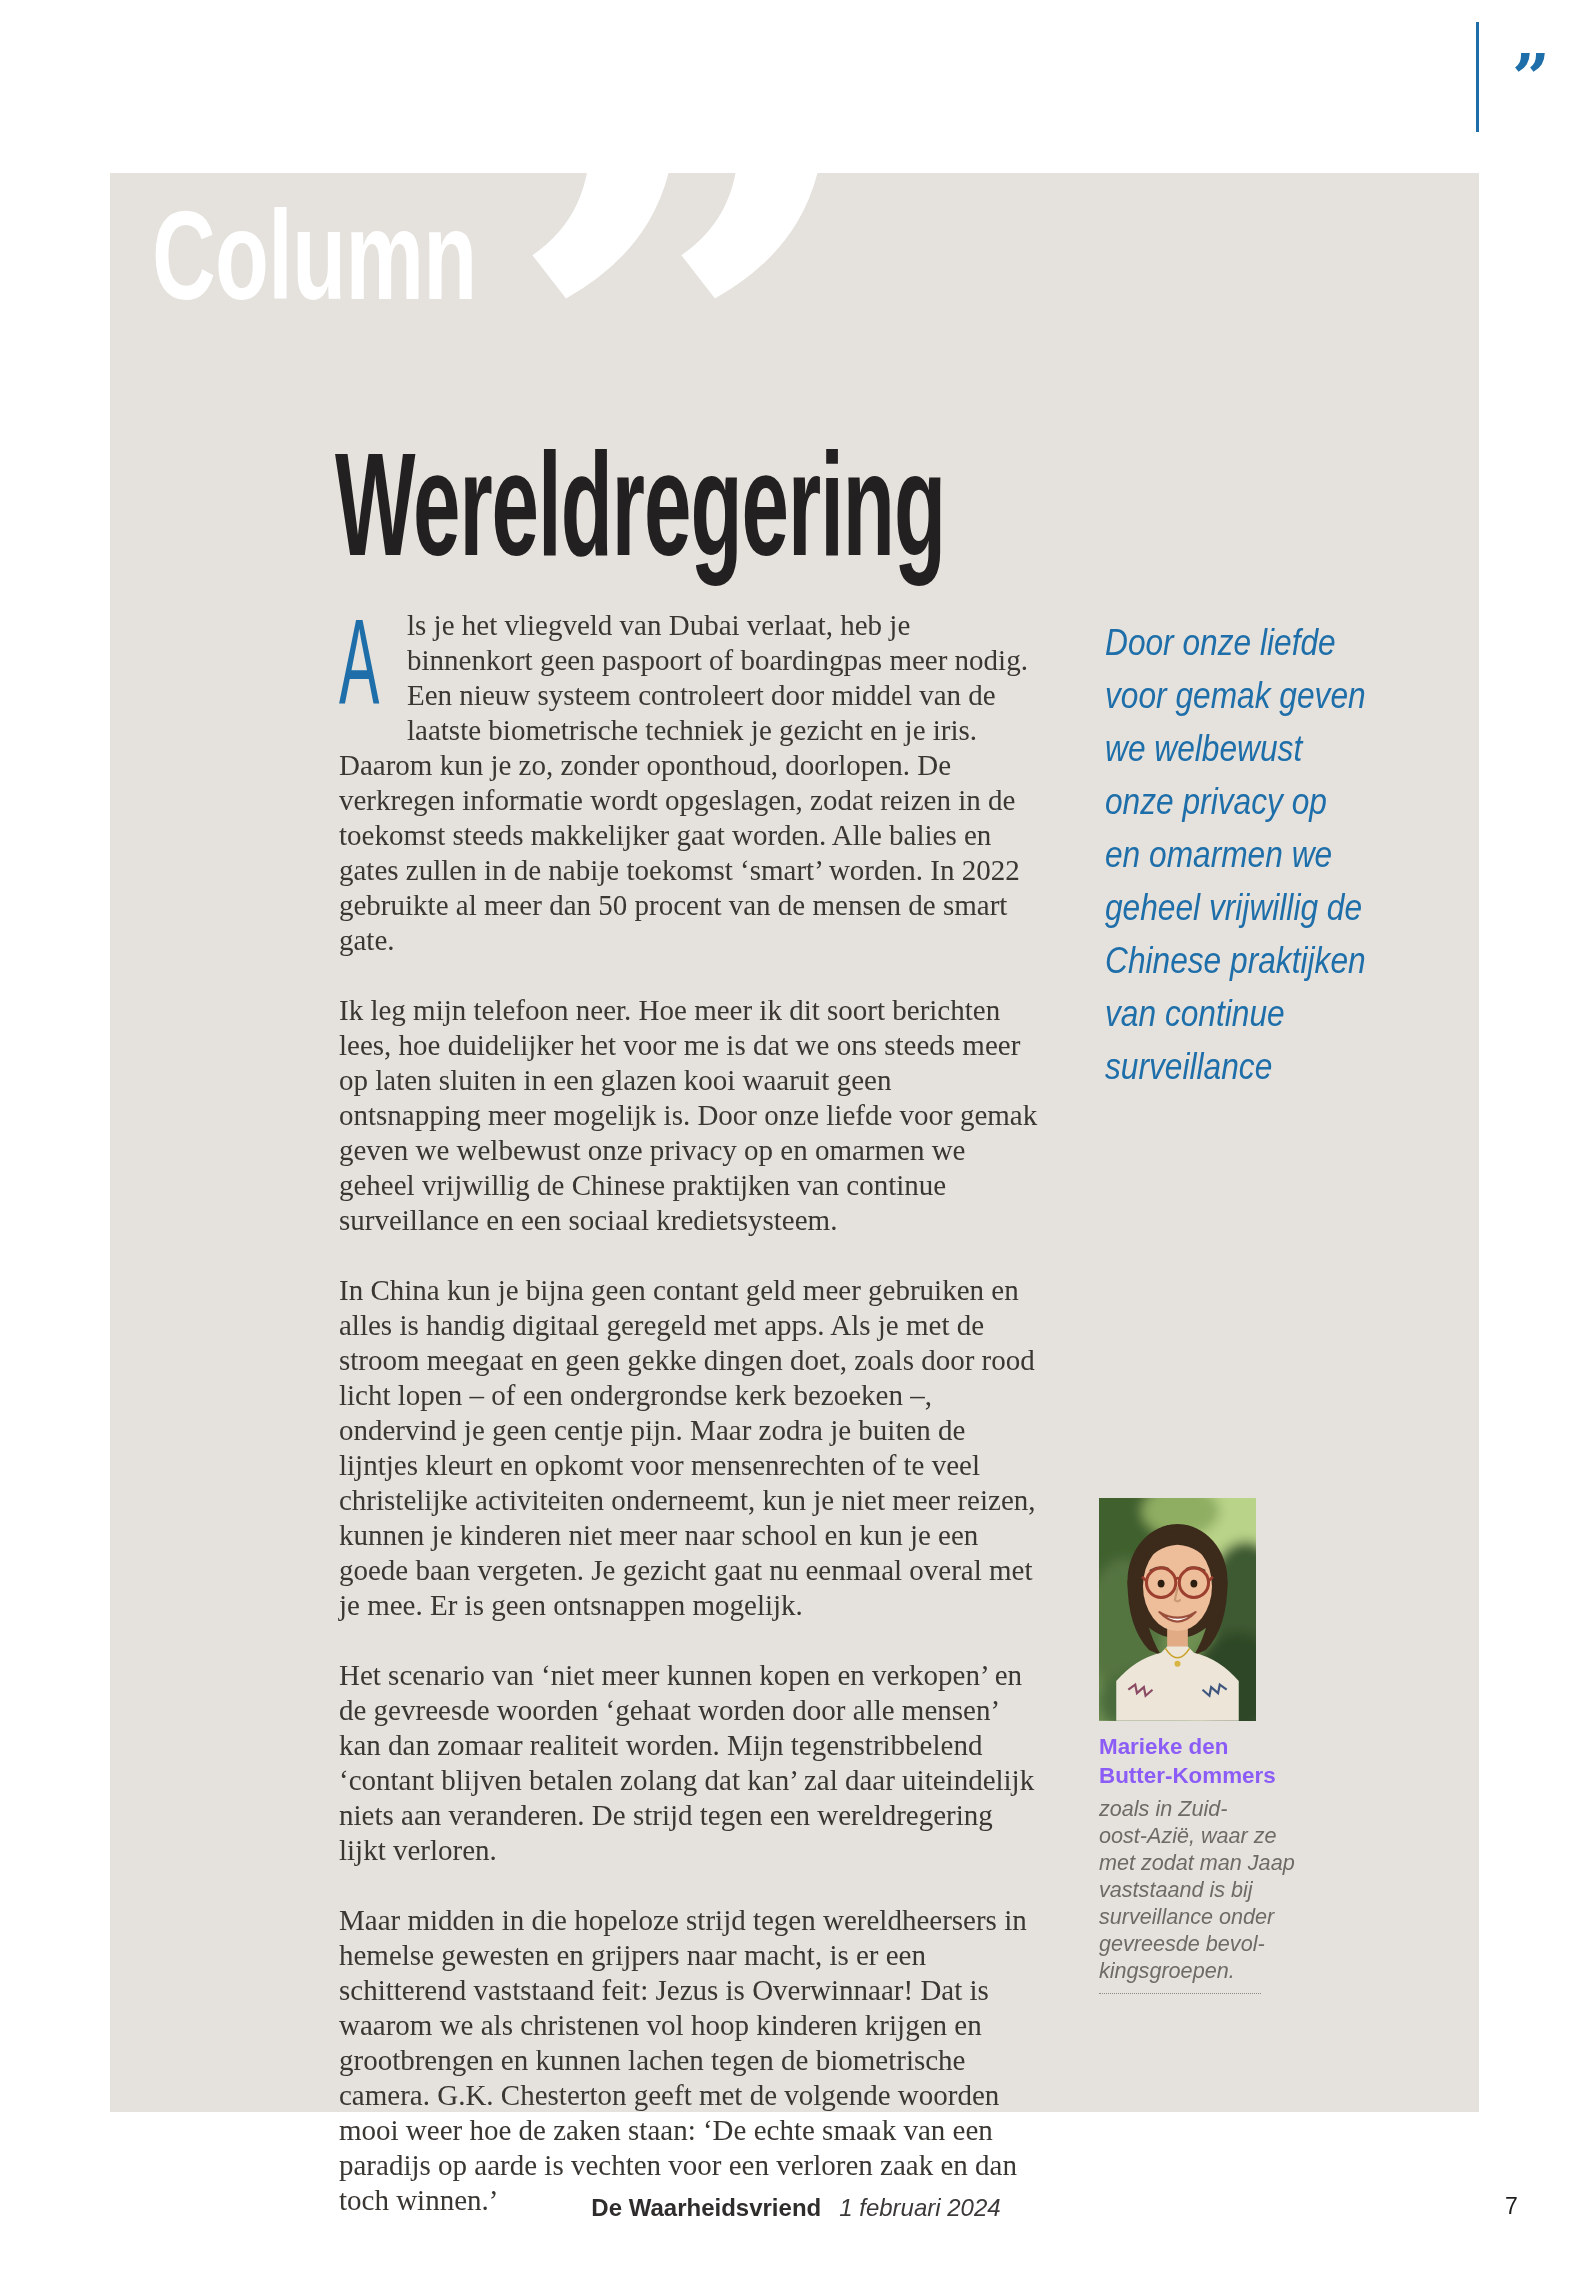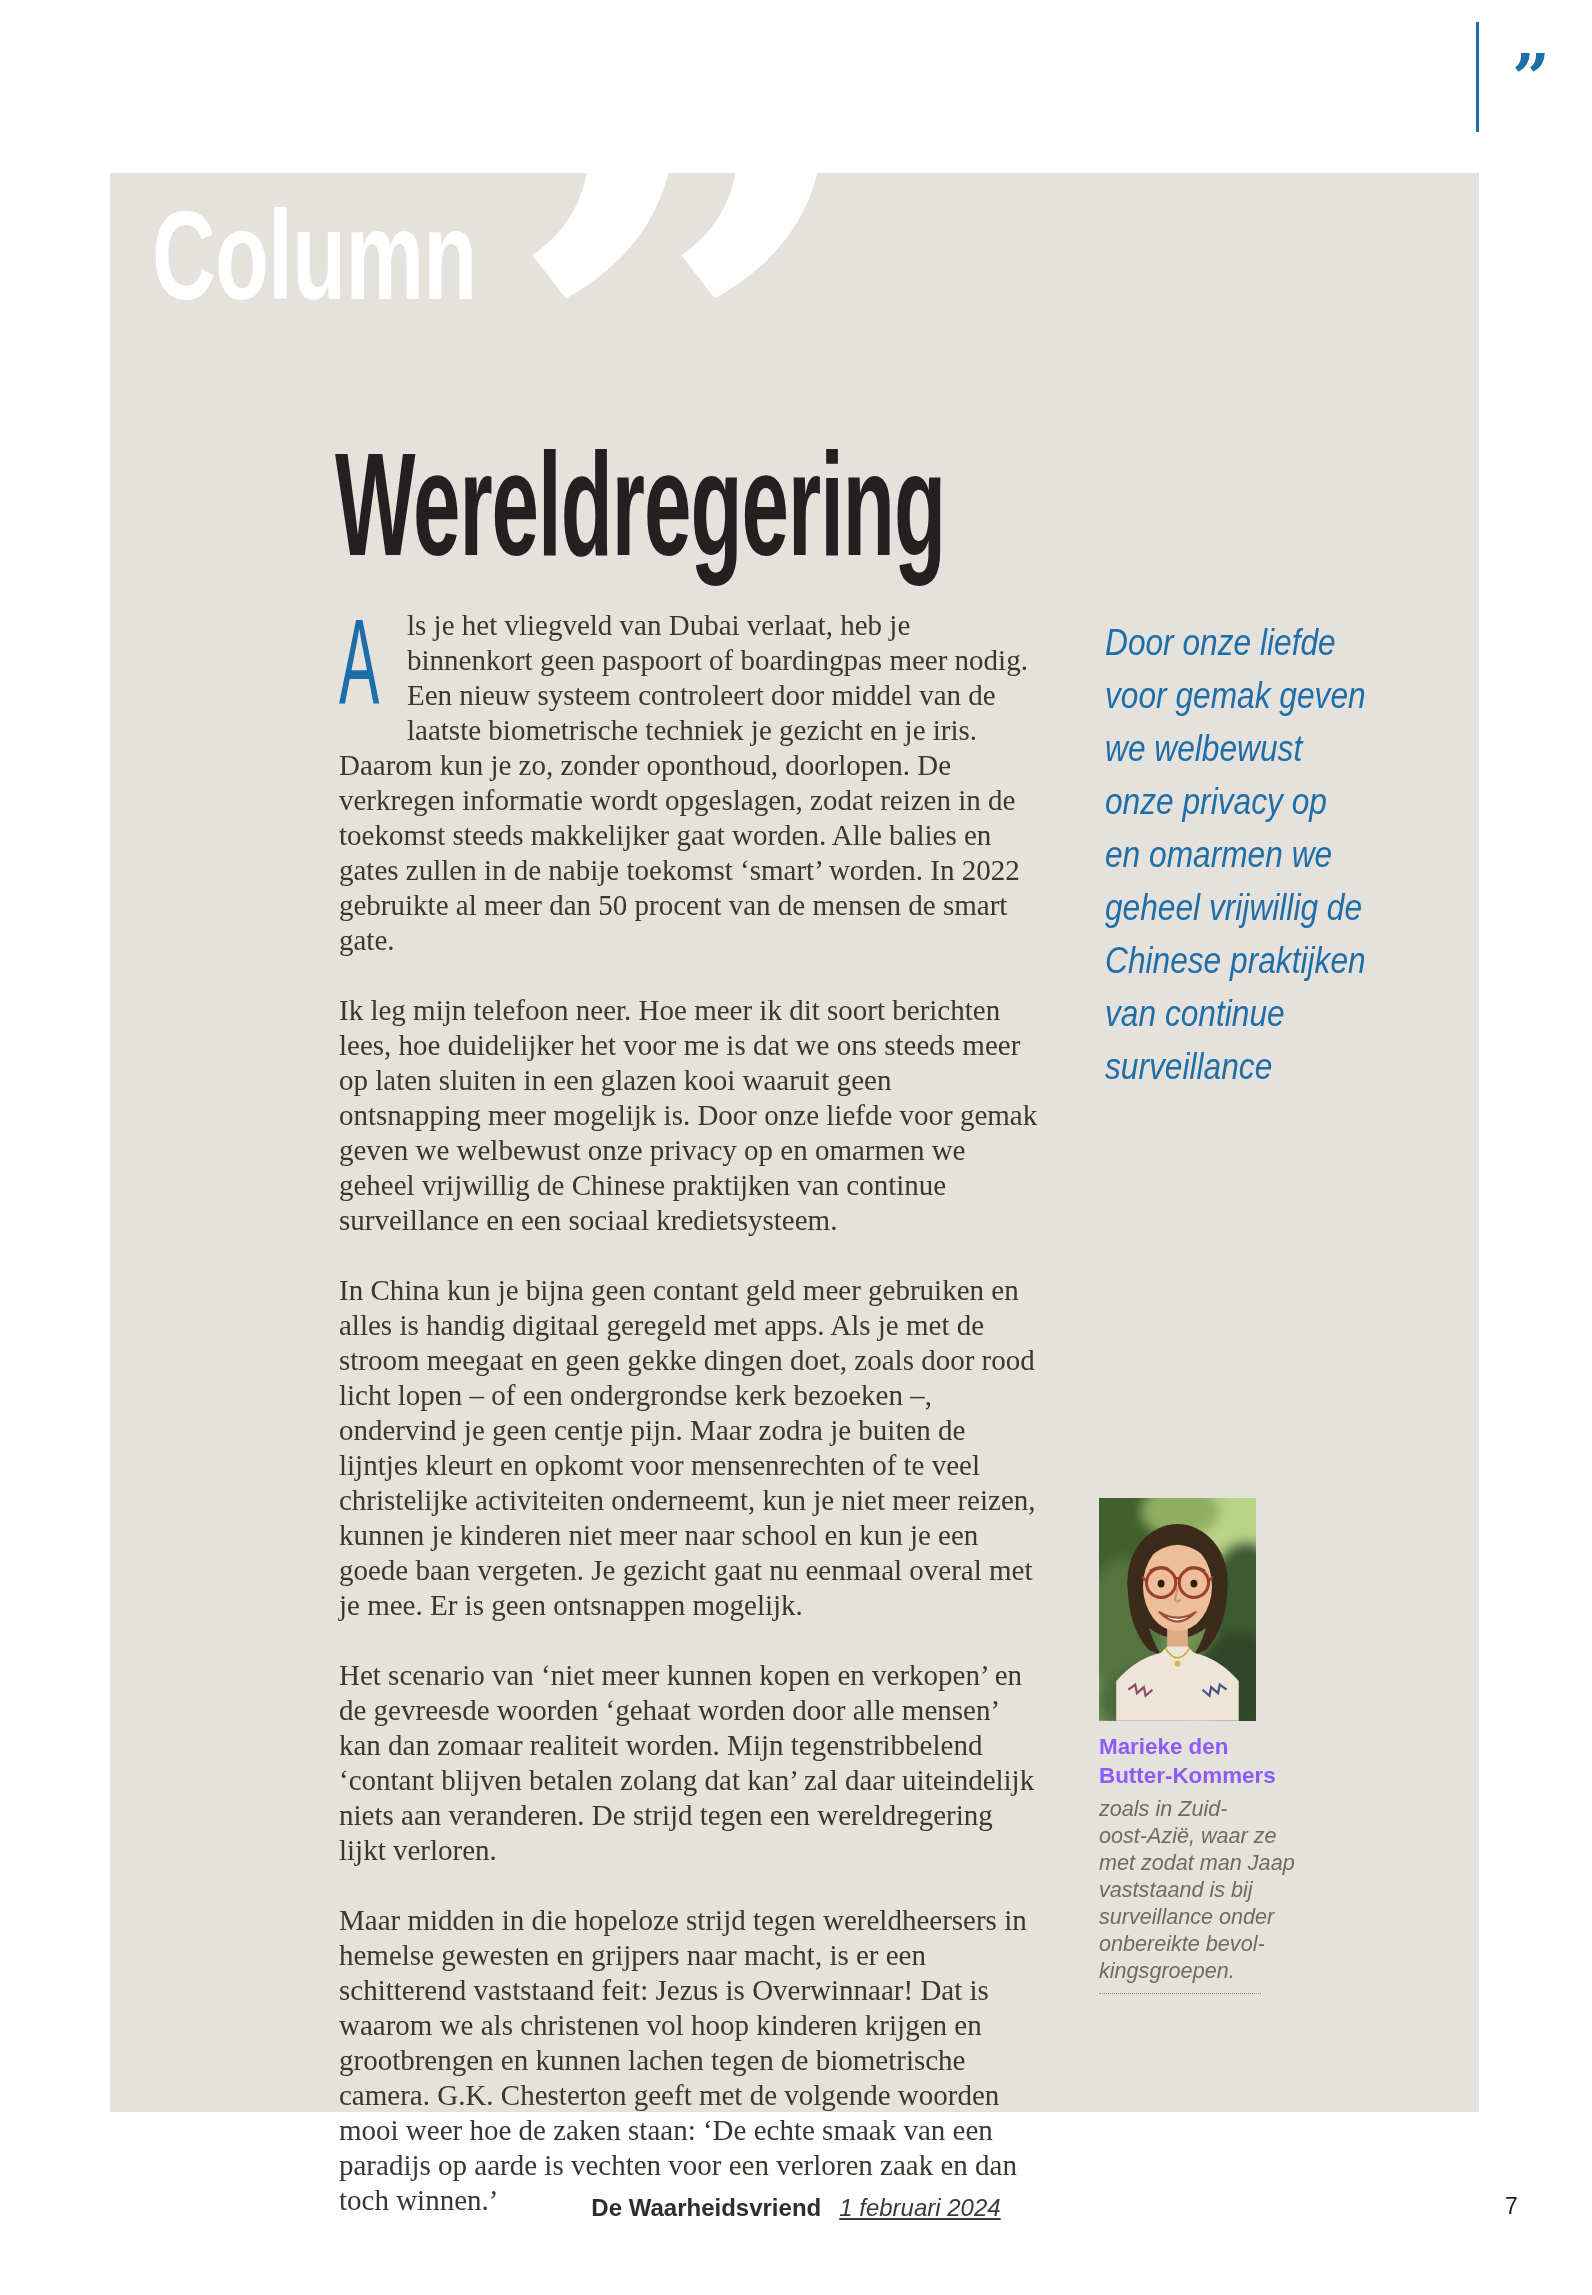--- a/index.html
+++ b/index.html
@@ -39,21 +39,21 @@
   .author-photo{position:absolute;left:1099px;top:1498px;width:157px;height:223px;display:block;}
   .author-caption{position:absolute;left:1099px;top:1733px;width:169px;}
   .author-name div{font:700 22.4px/28.5px "Liberation Sans",sans-serif;color:#8b5cf6;white-space:nowrap;}
   .author-bio{margin-top:5.2px;}
   .author-bio div{font:italic 400 21.6px/27px "Liberation Sans",sans-serif;color:#6e6a65;white-space:nowrap;}
   .caption-divider{margin-top:8.6px;width:162px;border-top:1.7px dotted #8f8b86;height:0;}
 
   
   .footer{position:absolute;left:50%;top:2194px;transform:translateX(-50%);white-space:nowrap;}
   .footer .mag{font:700 24px/28px "Liberation Sans",sans-serif;color:#2f2d2b;}
-  .footer .date{font:italic 400 24px/28px "Liberation Sans",sans-serif;color:#3c3a38;margin-left:18px;text-decoration:underline;}
+  .footer .date{font:italic 400 24px/28px "Liberation Sans",sans-serif;color:#3c3a38;margin-left:18px;}
   .page-number{position:absolute;left:1505px;top:2192px;font:400 23px/28px "Liberation Sans",sans-serif;color:#1d1d1b;}
 </style>
 </head>
 <body>
 
 <div class="page">
 
   <div class="panel"></div>
 
   <div class="corner-rule"></div>
@@ -135,21 +135,21 @@
     <div class="author-name">
       <div>Marieke den</div>
       <div>Butter-Kommers</div>
     </div>
     <div class="author-bio">
       <div>zoals in Zuid-</div>
       <div>oost-Azië, waar ze</div>
       <div>met zodat man Jaap</div>
       <div>vaststaand is bij</div>
       <div>surveillance onder</div>
-      <div>onbereikte bevol-</div>
+      <div>gevreesde bevol-</div>
       <div>kingsgroepen.</div>
     </div>
     <div class="caption-divider"></div>
   </div>
 
   <div class="footer">
     <span class="mag">De Waarheidsvriend</span><span class="date">1 februari 2024</span>
   </div>
   <div class="page-number">7</div>
 

